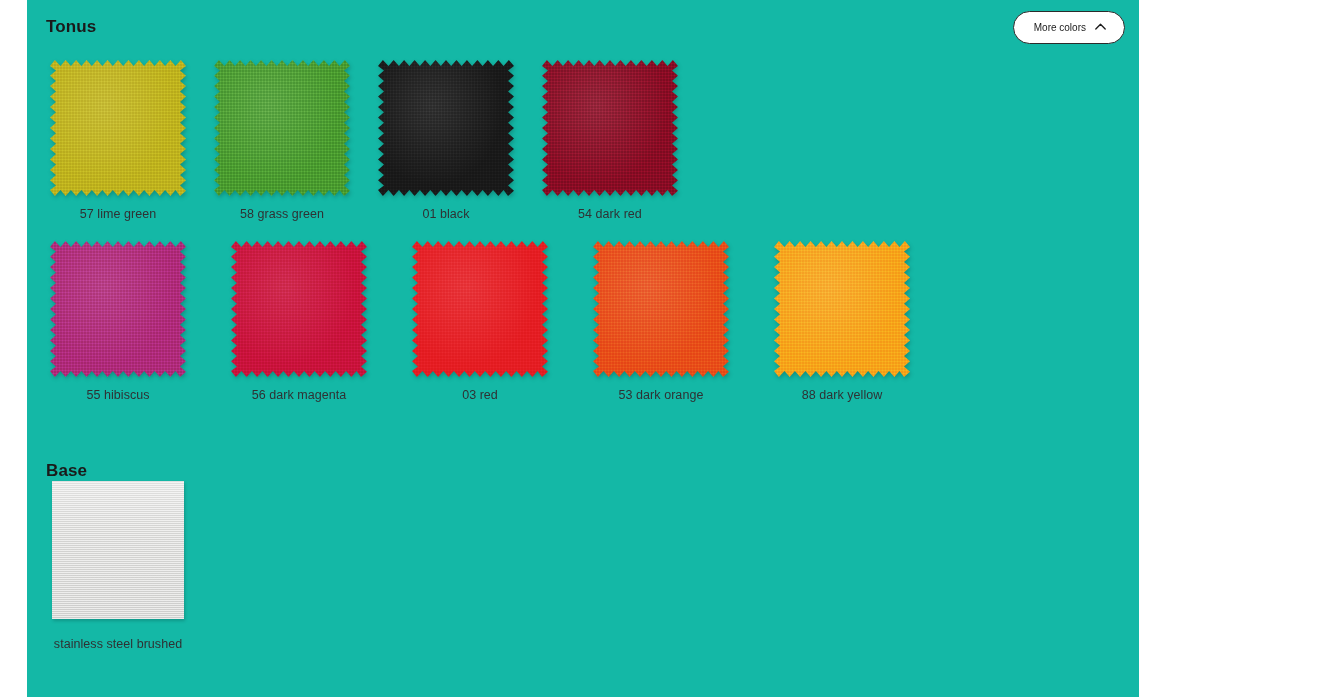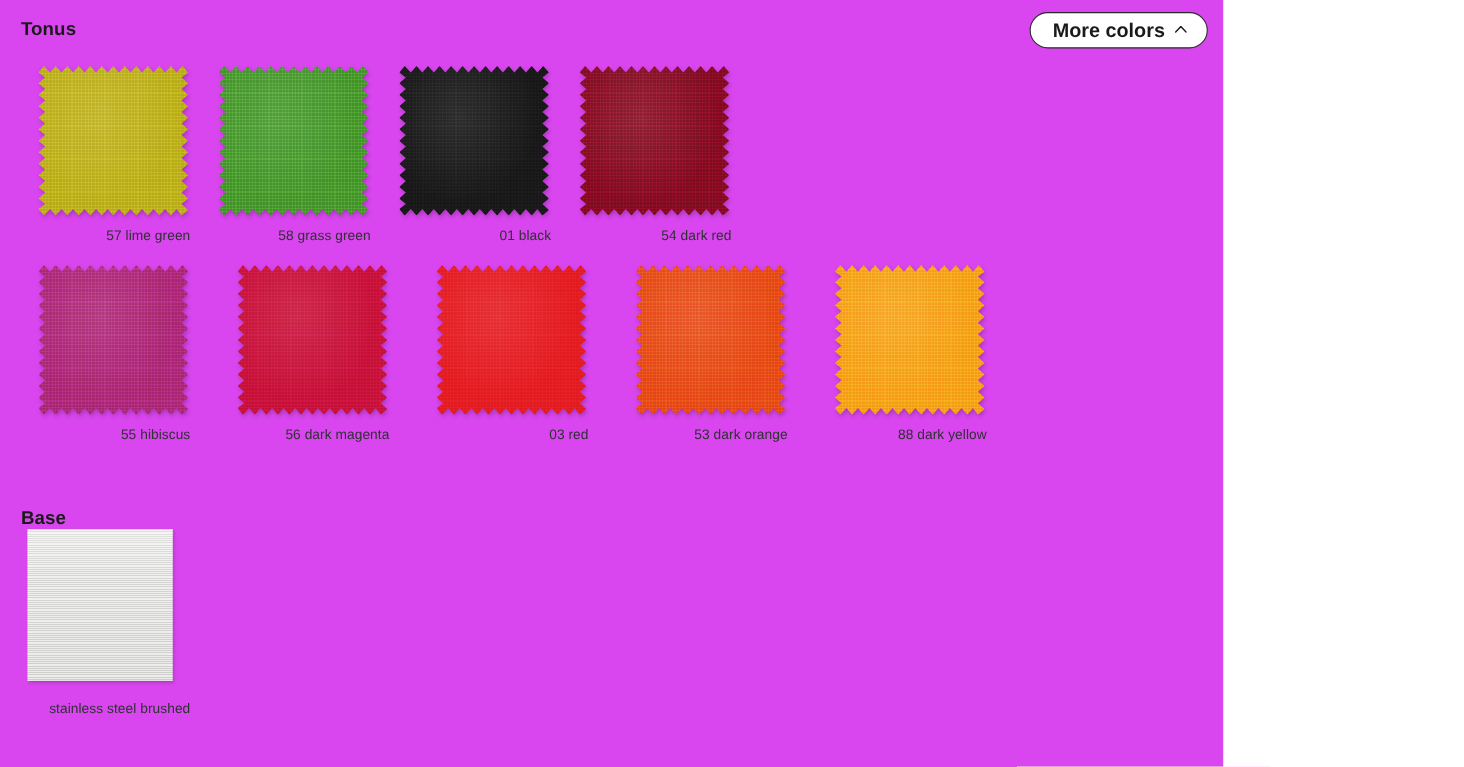--- a/index.html
+++ b/index.html
@@ -11,21 +11,22 @@
     height: 697px;
     background: #ffffff;
     font-family: "Liberation Sans", sans-serif;
     overflow: hidden;
   }
 
   .page {
     position: relative;
     width: 1112px;
     height: 697px;
-    background: #d946ef;
+    background: #14b8a6;
+    margin-left: 27px;
   }
 
   
   .section-title {
     position: absolute;
     left: 19px;
     font-size: 17px;
     font-weight: 600;
     color: #1a1a1a;
     letter-spacing: 0.1px;
@@ -44,25 +45,24 @@
     display: flex;
     align-items: center;
     gap: 9px;
     border: 1px solid #2b2b2b;
     border-radius: 17px;
     background: #ffffff;
     cursor: pointer;
     font-family: "Liberation Sans", sans-serif;
   }
   .more-colors-btn .label {
-    font-size: 18px;
+    font-size: 10px;
     color: #1a1a1a;
     line-height: 1;
     white-space: nowrap;
-    font-weight: bold;
   }
   .chev {
     width: 11px;
     height: 7px;
     display: inline-block;
     position: relative;
     top: -1px;
   }
   .chev svg { display: block; }
 
@@ -74,21 +74,21 @@
     flex-wrap: wrap;
   }
   #tonus-row-1 { top: 58px; }
   #tonus-row-2 { top: 239px; gap: 17px; }
   #base-grid   { top: 481px; left: 9px; }
 
   .swatch-cell {
     width: 164px;
     display: flex;
     flex-direction: column;
-    align-items: flex-end;
+    align-items: center;
     cursor: pointer;
   }
 
   .swatch-wrap {
     position: relative;
     width: 140px;
     height: 140px;
     display: flex;
     align-items: center;
     justify-content: center;

